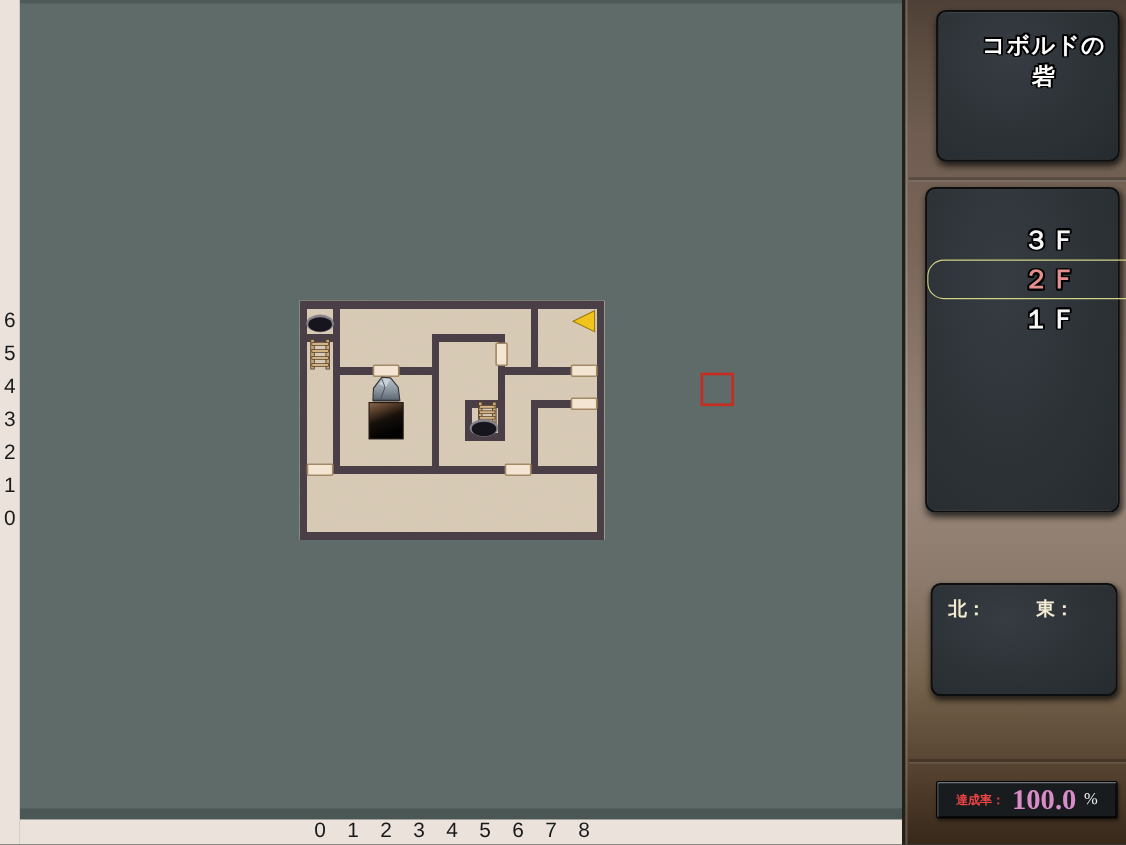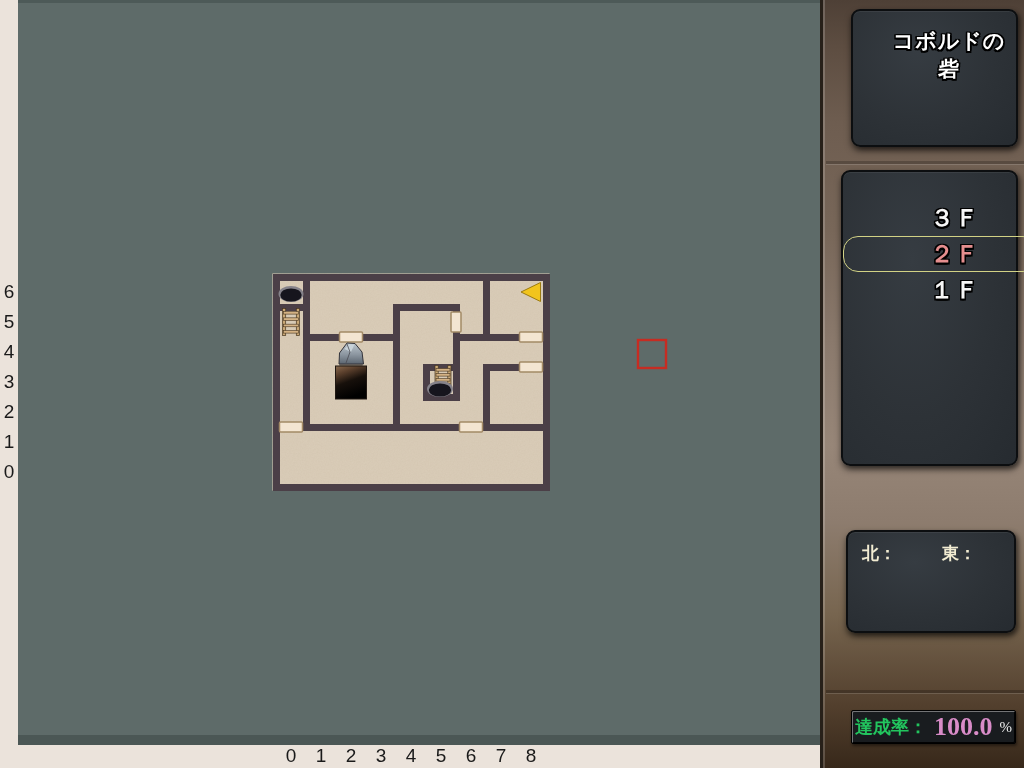--- a/index.html
+++ b/index.html
@@ -40,21 +40,21 @@
              color:#f6f6f6;font-size:24px;font-weight:bold;letter-spacing:1px;cursor:pointer;text-align:center;}
   .floor-row.selected{border-color:#d2d285;color:#e58e8e;}
 
   #compass-panel{left:23px;top:530px;width:170px;height:103px;padding:10px 0 0 14px;box-sizing:border-box;}
   .compass-label{color:#f2ecd2;font-size:17px;font-weight:bold;}
   #compass-north{margin-right:46px;}
 
   #rate-panel{position:absolute;left:28px;top:710px;width:163px;height:32px;background:#191c1f;
     border:1px solid #000;border-radius:2px;display:flex;align-items:center;justify-content:center;gap:7px;
     box-shadow:inset 1px 1px 0 rgba(190,190,190,.55), inset -1px -1px 0 rgba(0,0,0,.9), 1px 2px 3px rgba(0,0,0,.45);}
-  #rate-label{color:#22c55e;font-size:18px;font-weight:bold;}
+  #rate-label{color:#ef4444;font-size:11px;font-weight:bold;}
   #rate-value{color:#d98cc8;font-size:26px;font-weight:bold;font-family:"Liberation Serif",serif;}
   #rate-unit{color:#ececec;font-size:15px;font-family:"Liberation Serif",serif;}
 </style>
 </head>
 <body>
 
 <div id="screen">
 
   <div id="main-area"></div>
   <div id="main-top-line"></div>

